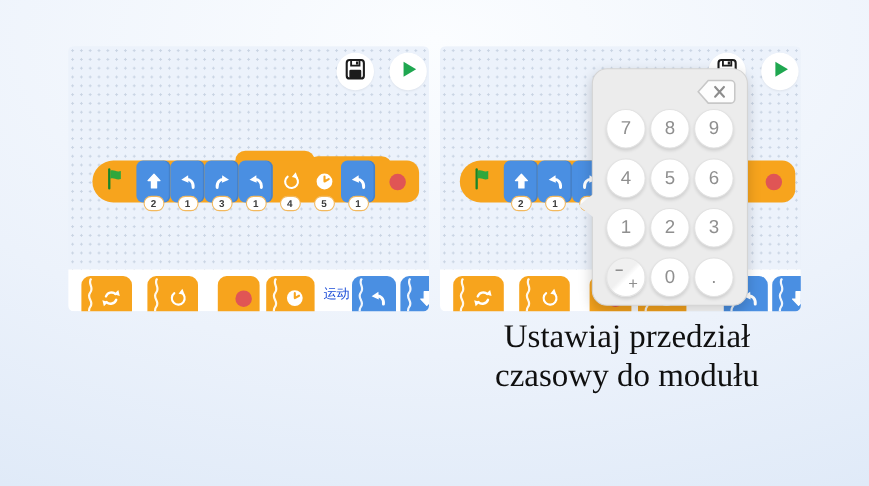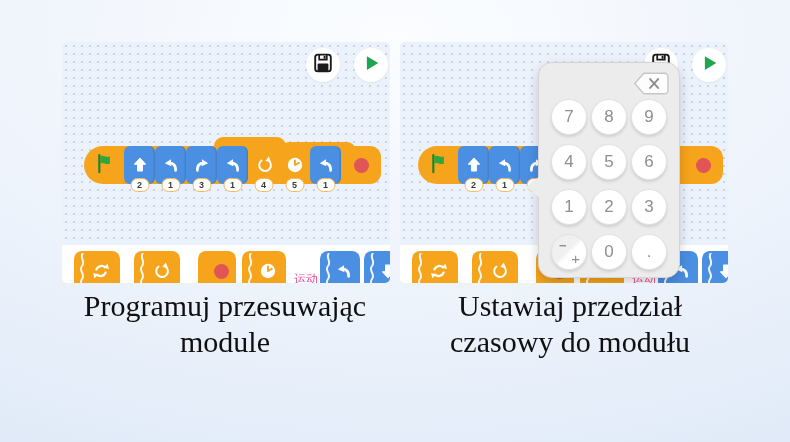--- a/index.html
+++ b/index.html
@@ -65,21 +65,21 @@
   .palette{position:absolute;left:0;right:0;bottom:0;height:38px;background:#fff;z-index:3;}
   .pblk{
     position:absolute;top:6px;height:40px;border-radius:8px;
     display:flex;align-items:center;justify-content:center;cursor:pointer;
   }
   .pblk.orange{background:#f7a41d;}
   .pblk.blue{background:#4a8fe2;}
   .sq{position:absolute;left:3px;top:2px;width:10px;height:36px;}
   .pblk .ic{margin-left:8px;}
   .cat{
-    position:absolute;top:26px;font-size:12px;color:#ec4899;
+    position:absolute;top:14px;font-size:12px;color:#1d4ed8;
     font-family:"DejaVu Sans",sans-serif;
   }
 
   
   .keypad{
     position:absolute;left:138px;top:20px;width:140px;height:214px;
     background:#ececec;border:1px solid #d4d4d4;border-radius:14px;
     box-shadow:0 5px 12px rgba(0,0,0,.18);z-index:30;
   }
   .kp-tail{
@@ -424,22 +424,18 @@
         <button class="kp-key kp-pm">
           <span class="pm-minus">−</span>
           <span class="pm-plus">+</span>
         </button>
         <button class="kp-key">0</button>
         <button class="kp-key">.</button>
       </div>
     </div>
   </section>
 
-  <div class="caption" id="cap-left">
-    <div>Programuj przesuwając</div>
-    <div>module</div>
-  </div>
   <div class="caption" id="cap-right">
     <div>Ustawiaj przedział</div>
     <div>czasowy do modułu</div>
   </div>
 
 </div>
 
 </body></html>

